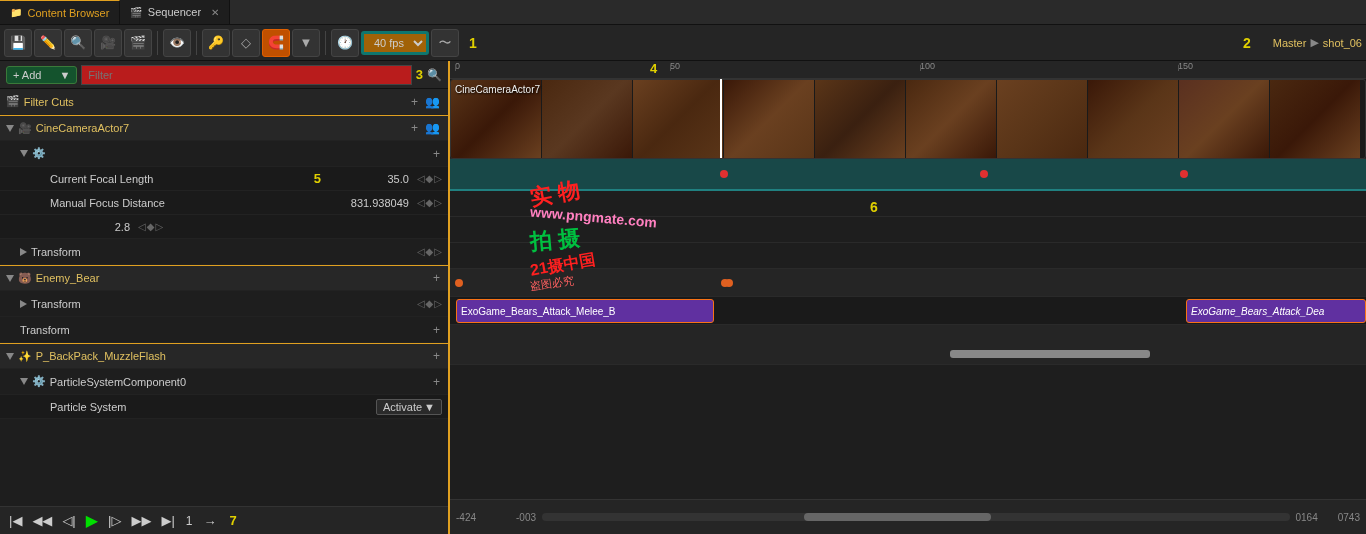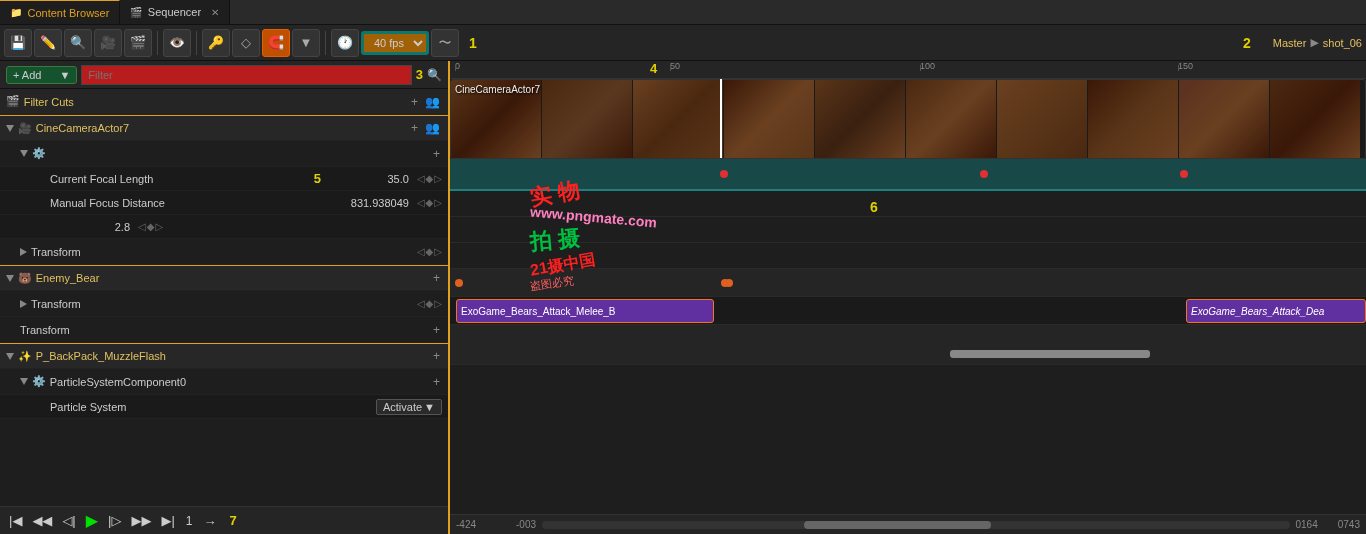--- a/index.html
+++ b/index.html
@@ -145,21 +145,21 @@
     .playhead::before { content: '▼'; position: absolute; top: -16px; left: -5px; color: #fff; font-size: 10px; }
 
     
     .kf-dot { position: absolute; width: 8px; height: 8px; border-radius: 50%; top: 50%; transform: translateY(-50%); }
     .kf-dot.red { background: #e03030; }
     .kf-dot.orange { background: #e06020; }
 
     
     .timeline-bottom {
       display: flex; align-items: center; background: #252525;
-      height: 20px; border-top: 1px solid #333; padding: 0 6px;
+      height: 35px; border-top: 1px solid #333; padding: 0 6px;
       font-size: 10px; color: #888;
     }
     .tl-scrollbar { flex: 1; height: 8px; background: #333; border-radius: 4px; position: relative; margin: 0 6px; }
     .tl-scrollbar-thumb { position: absolute; left: 35%; width: 25%; height: 100%; background: #666; border-radius: 4px; }
 
     
     .watermark {
       position: absolute; top: 140px; left: 250px; z-index: 20; pointer-events: none;
     }
     .wm-red { color: #ff2020; font-size: 22px; font-weight: bold; transform: rotate(-10deg); display: inline-block; font-family: 'SimHei', sans-serif; }

